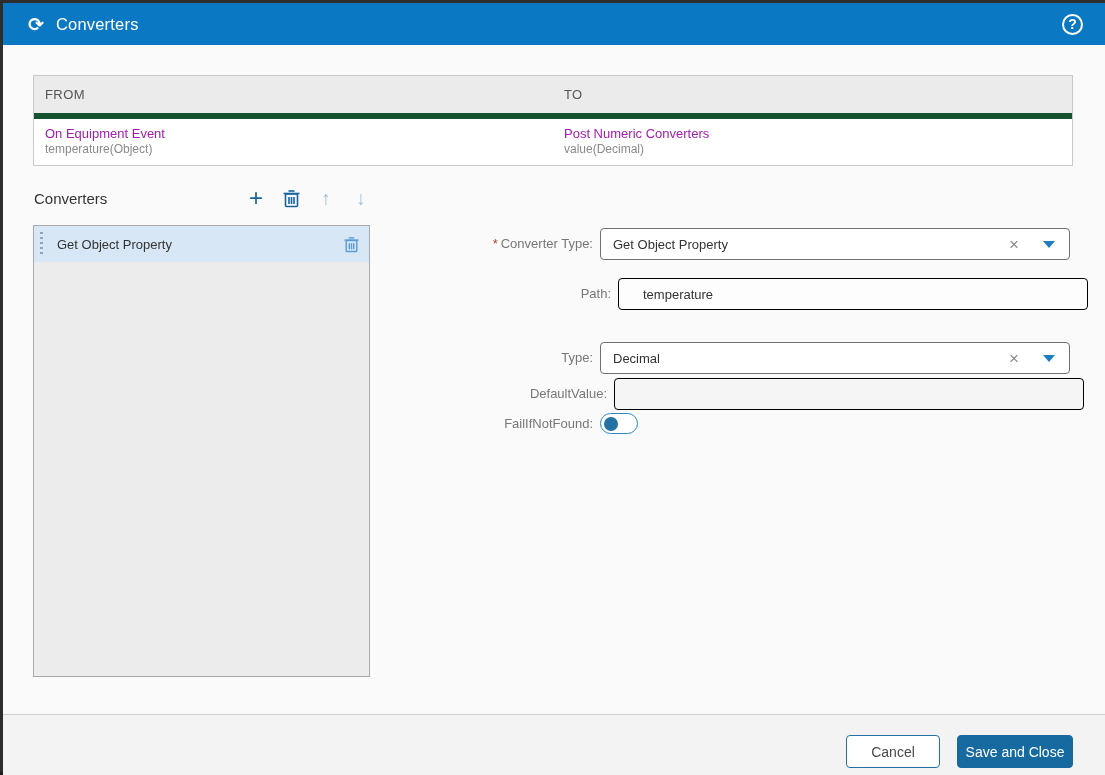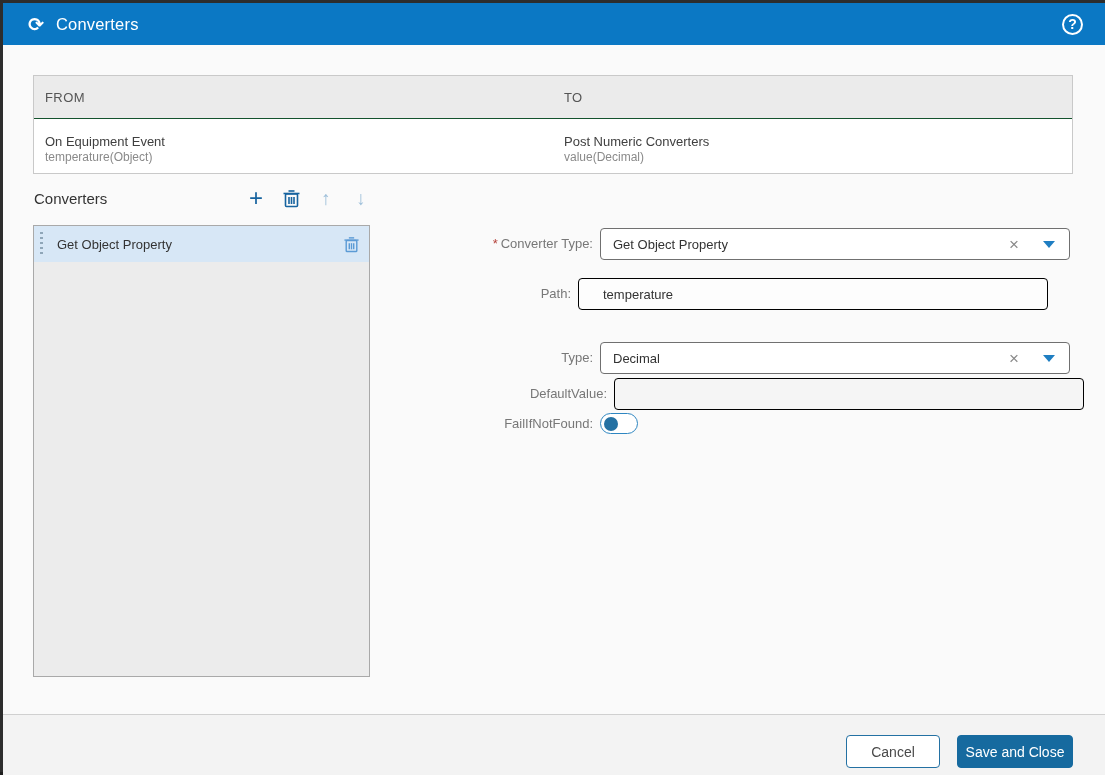--- a/index.html
+++ b/index.html
@@ -27,26 +27,26 @@
     margin-left:auto; width:21px; height:21px; border:2px solid #fff; border-radius:50%;
     color:#fff; font-size:14px; font-weight:bold; display:flex; align-items:center; justify-content:center;
     cursor:pointer;
   }
 
   
   .map-table {
     position:absolute; left:33px; top:75px; width:1040px;
     border:1px solid #c9c9c9; background:#fff;
   }
-  .map-head { display:flex; background:#ebebeb; border-bottom:1px solid #14532d; height:43px; align-items:center; }
+  .map-head { display:flex; background:#ebebeb; border-bottom:6px solid #14532d; height:43px; align-items:center; }
   .map-head .col { font-size:13px; color:#555; letter-spacing:.4px; }
   .map-row { display:flex; padding:6px 0 8px 0; }
   .col-from { width:50%; padding-left:11px; }
   .col-to   { width:50%; padding-left:11px; }
-  .map-primary   { font-size:13px; color:#404040; line-height:17px;margin-top:8px; }
+  .map-primary   { font-size:13px; color:#a21caf; line-height:17px; }
   .map-secondary { font-size:12px; color:#8a8a8a; line-height:15px; }
 
   
   .list-title { position:absolute; left:34px; top:190px; font-size:15px; color:#333; }
   .list-toolbar { position:absolute; left:245px; top:186px; display:flex; align-items:center; gap:13px; }
   .tool-btn { width:22px; height:24px; display:flex; align-items:center; justify-content:center; cursor:pointer; }
   .plus-glyph { color:#16639f; font-size:24px; font-weight:400; line-height:1; }
   .arrow-glyph { color:#9fc0da; font-size:19px; line-height:1; }
   .trash-svg { stroke:#16639f; }
   .trash-svg.light { stroke:#5b9bd5; }
@@ -177,21 +177,21 @@
   <div class="form-label">
     <span class="required-star">*</span><span>Converter Type:</span>
   </div>
   <div class="field dropdown">
     <span class="value">Get Object Property</span>
     <span class="clear-x">×</span>
     <span class="caret"></span>
   </div>
 </div>
 
-<div class="form-row" style="left:388px; top:278px;">
+<div class="form-row" style="left:428px; top:278px;">
   <div class="form-label"><span>Path:</span></div>
   <div class="field textbox">
     <span>temperature</span>
   </div>
 </div>
 
 <div class="form-row" style="left:410px; top:342px;">
   <div class="form-label"><span>Type:</span></div>
   <div class="field dropdown">
     <span class="value">Decimal</span>

